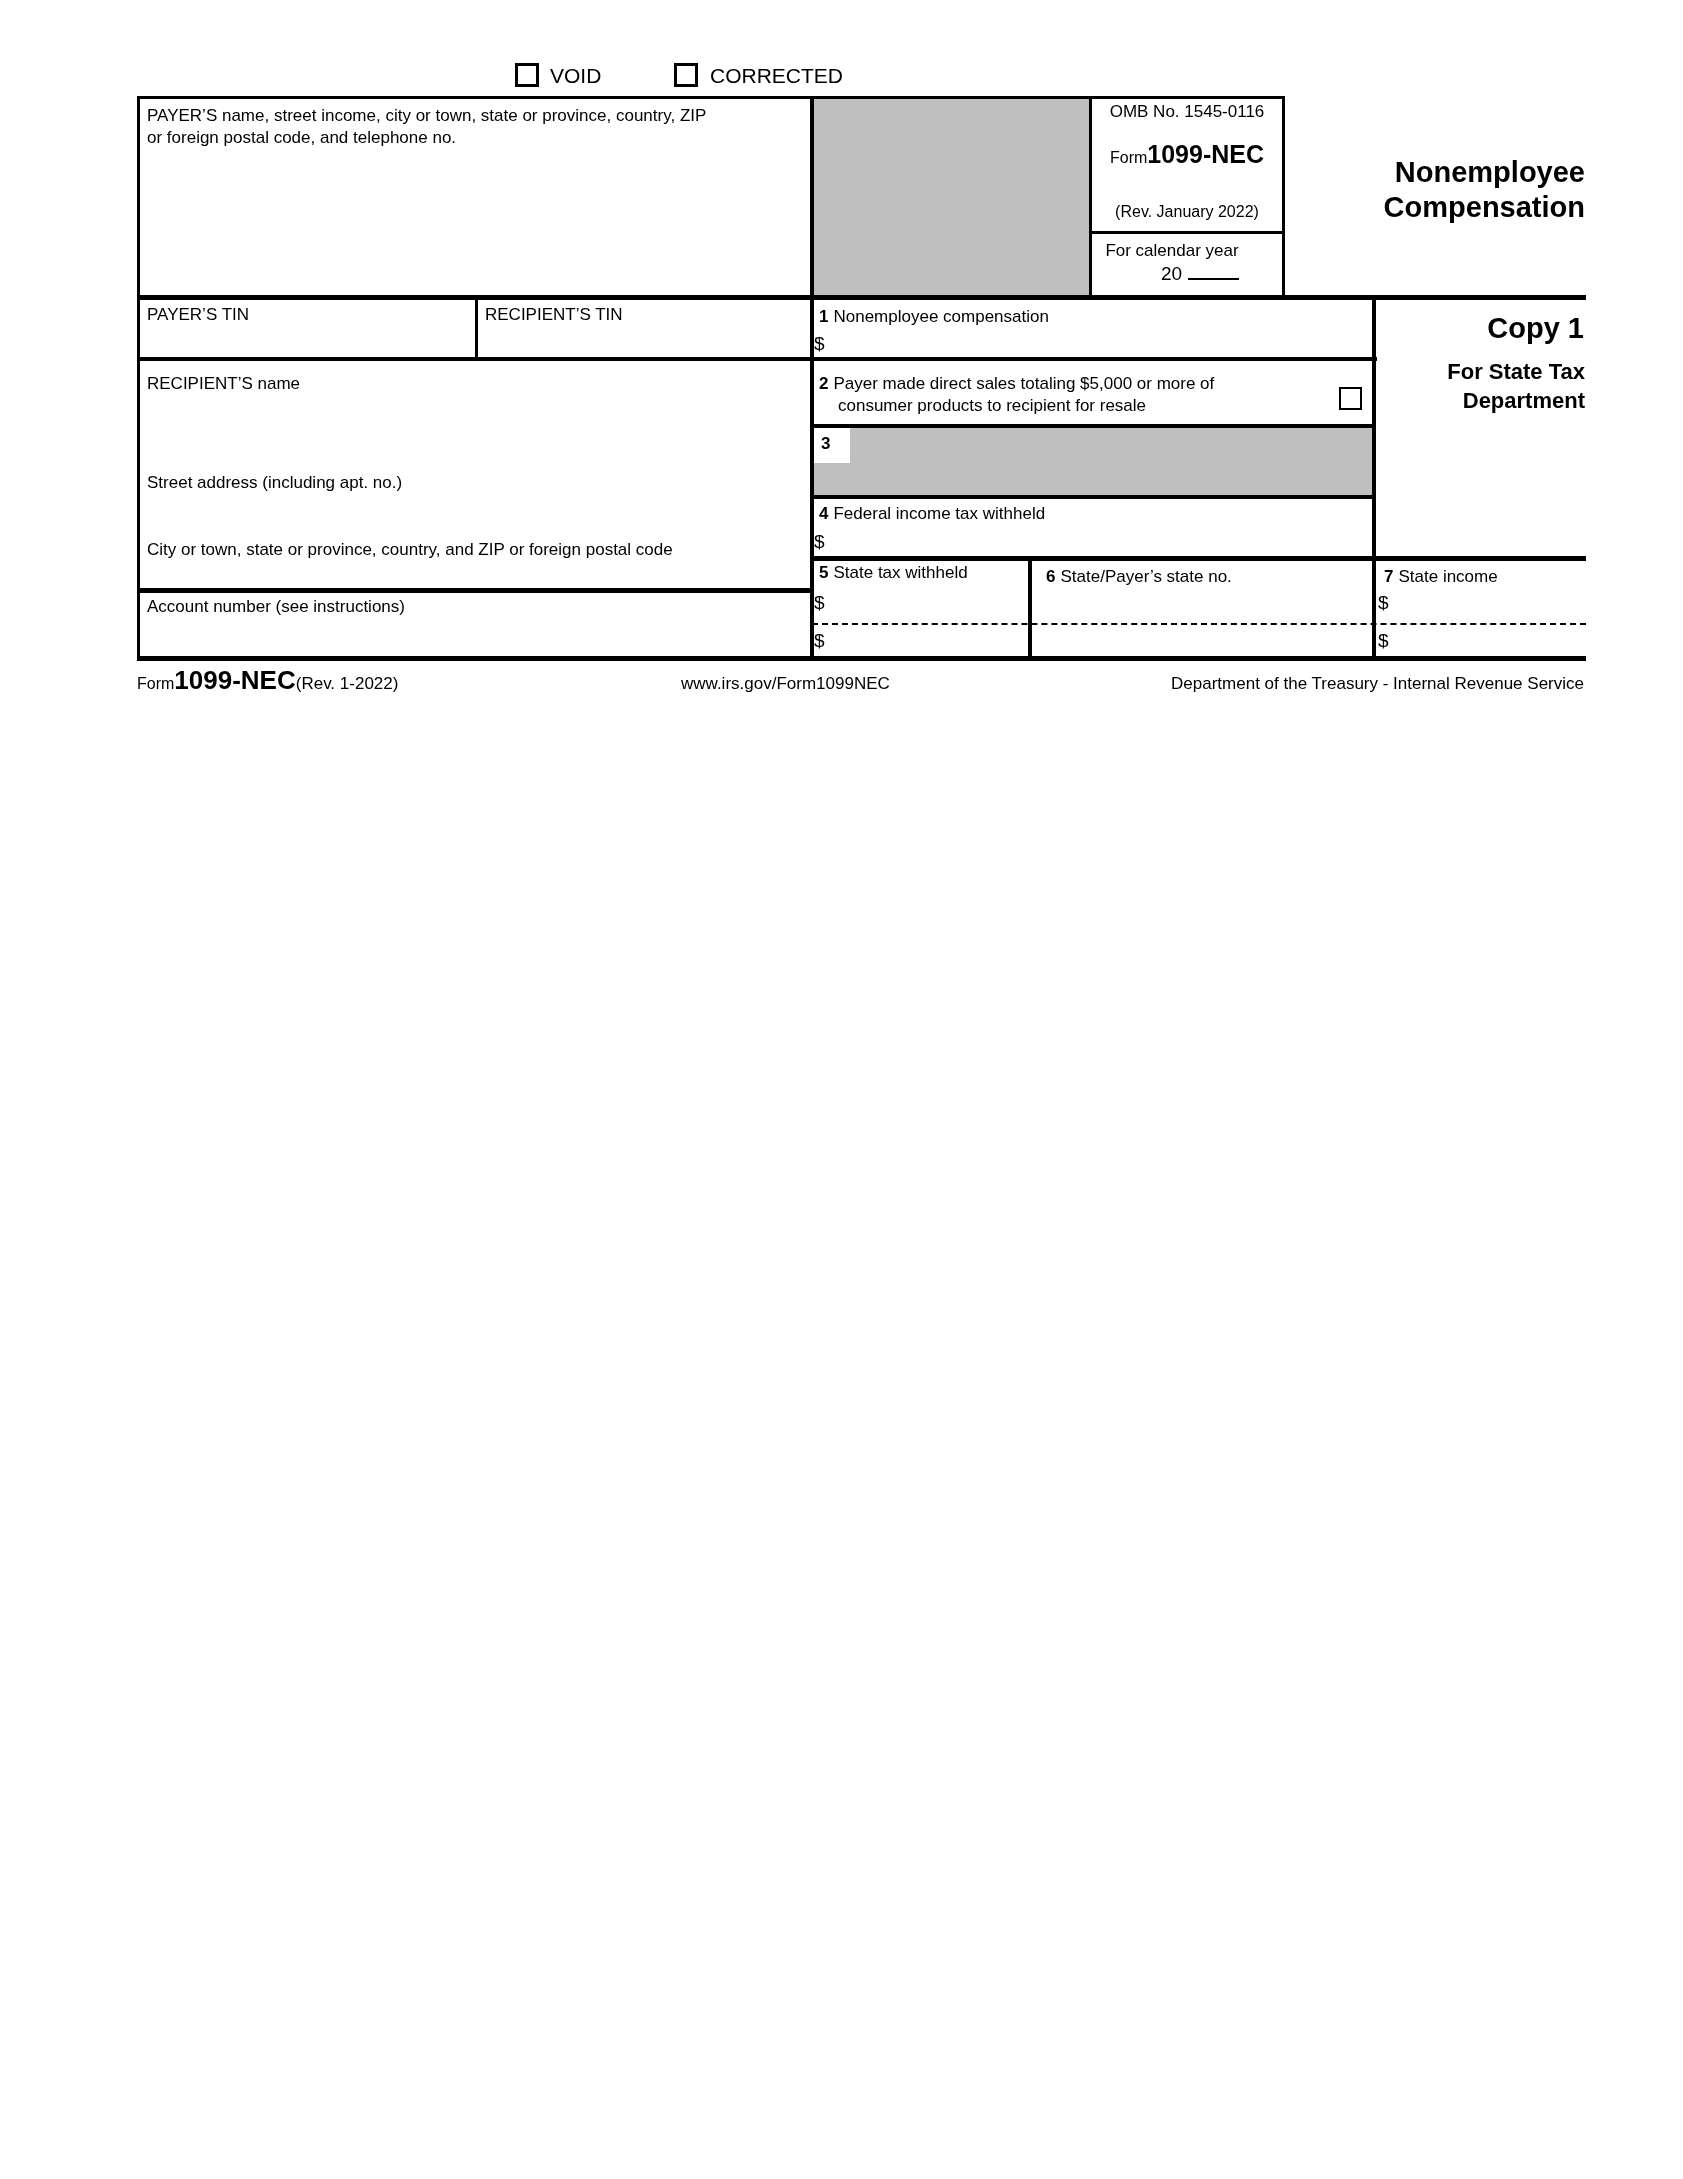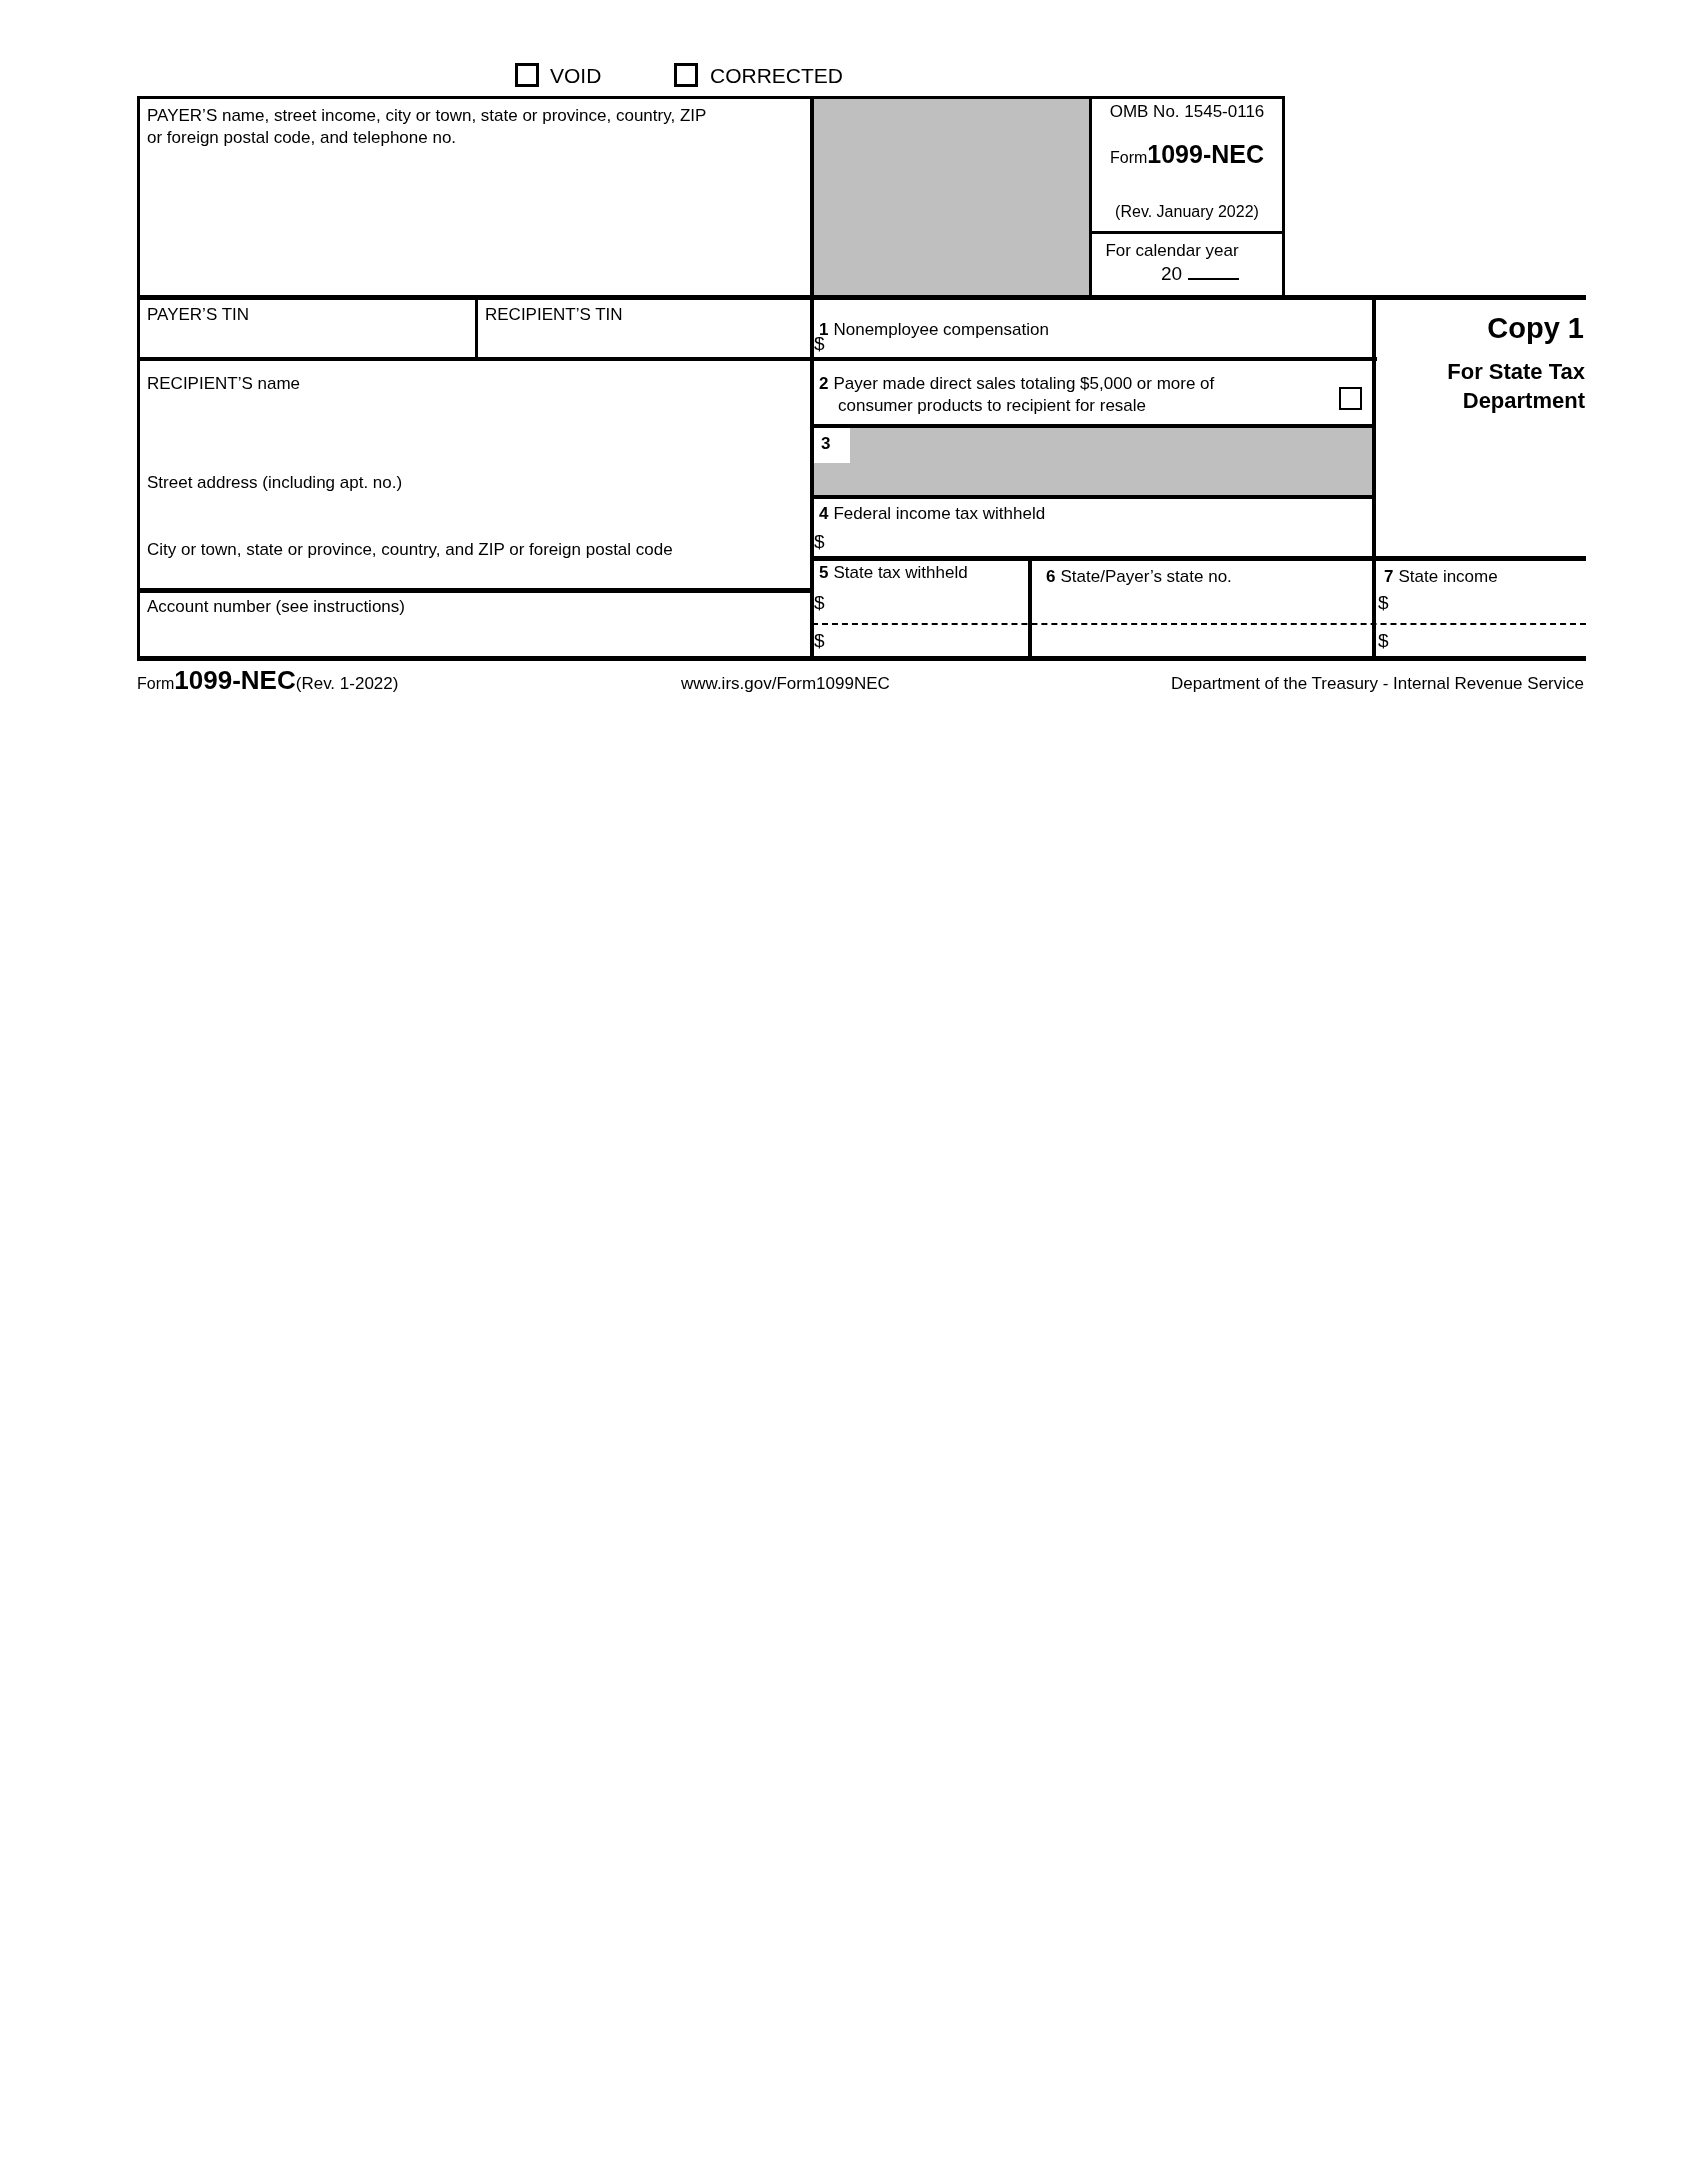--- a/index.html
+++ b/index.html
@@ -89,30 +89,34 @@
       <span class="fs16">Form</span>
       <span class="fs25 b">1099-NEC</span>
     </span>
   </div>
   <div class="abs center fs16" style="left:1092px; top:203px; width:190px;">(Rev. January 2022)</div>
   <div class="abs center fs17" style="left:1092px; top:241px; width:160px;">For calendar year</div>
   <div class="abs center fs19" style="left:1092px; top:263px; width:216px;text-align:center;">
     <span>20</span><span class="blank-underline"></span>
   </div>
 
+  <div class="title right" style="left:1238px; top:155px; width:347px;">
+    <span style="display:block;">Nonemployee</span>
+    <span style="display:block;">Compensation</span>
+  </div>
 
   <div class="lbl" style="left:147px; top:304px;">PAYER’S TIN</div>
   <div class="lbl" style="left:485px; top:304px;">RECIPIENT’S TIN</div>
 
   <div class="lbl" style="left:147px; top:373px;">RECIPIENT’S name</div>
   <div class="lbl" style="left:147px; top:472px;">Street address (including apt. no.)</div>
   <div class="lbl" style="left:147px; top:539px;">City or town, state or province, country, and ZIP or foreign postal code</div>
   <div class="lbl" style="left:147px; top:596px;">Account number (see instructions)</div>
 
-  <div class="lbl" style="left:819px; top:319px;">
+  <div class="lbl" style="left:819px; top:306px;">
     <span class="num">1</span><span>Nonemployee compensation</span>
   </div>
   <div class="dollar" style="left:814px; top:333px;">$</div>
 
   <div class="lbl" style="left:819px; top:373px;">
     <span style="display:block;">
       <span class="num">2</span><span>Payer made direct sales totaling $5,000 or more of</span>
     </span>
     <span style="display:block; padding-left:19px;">consumer products to recipient for resale</span>
   </div>

